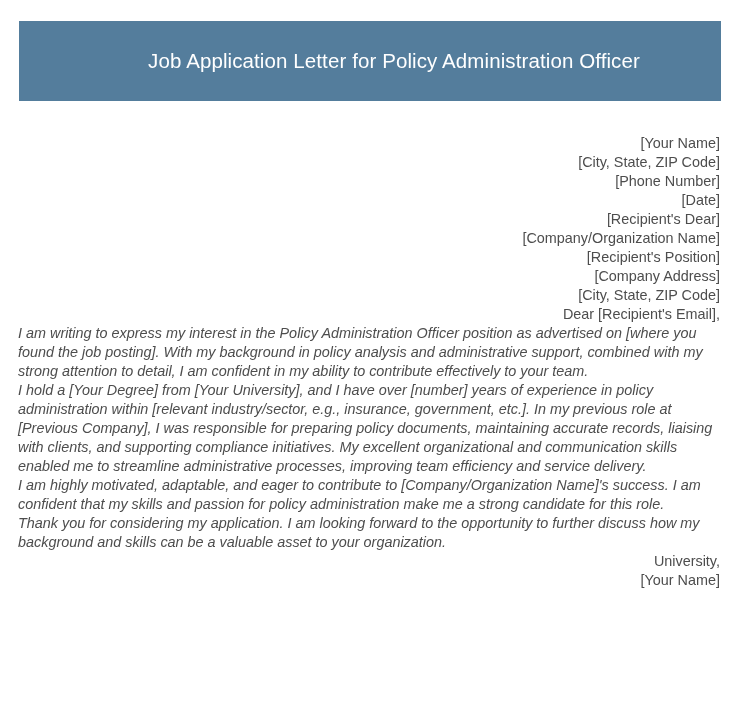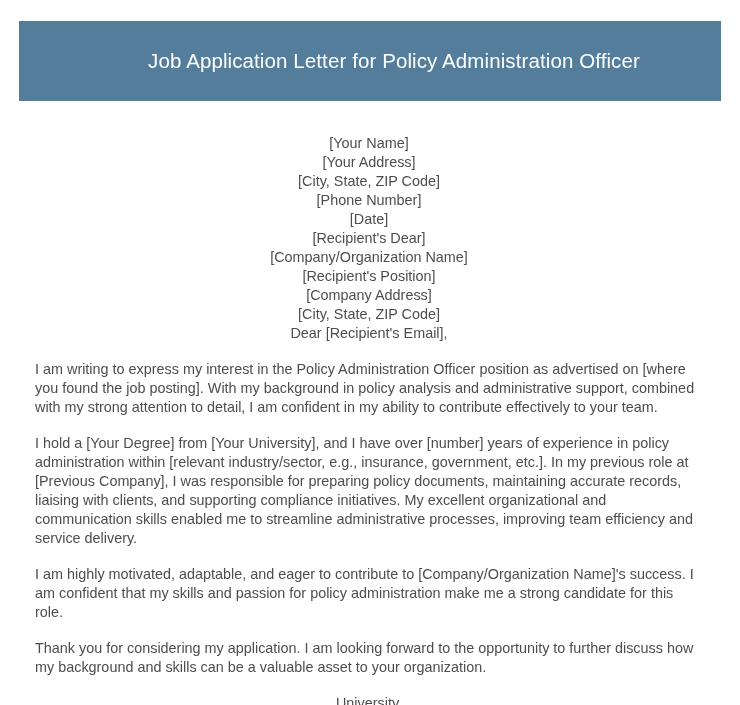--- a/index.html
+++ b/index.html
@@ -49,46 +49,46 @@
   .letter-body {
     position: absolute;
     left: 18px;
     top: 134px;
     width: 702px;
   }
   .letter-line {
     color: #4d4d4d;
     font-size: 14.4px;
     line-height: 19px;
-    text-align: center;
+    text-align: right;
     margin: 0;
     padding: 0;
   }
   .letter-para {
     color: #4d4d4d;
     font-size: 14.4px;
     line-height: 19px;
     text-align: left;
-    margin: 17px;
+    margin: 0;
     padding: 0;
+    font-style: italic;
   }
 </style>
 </head>
 <body>
 
 <div class="page">
 
   <div class="doc-header">
     <div class="doc-title">Job Application Letter for Policy Administration Officer</div>
   </div>
 
   <div class="letter-body">
 
     <div class="letter-line">[Your Name]</div>
-    <div class="letter-line">[Your Address]</div>
     <div class="letter-line">[City, State, ZIP Code]</div>
     <div class="letter-line">[Phone Number]</div>
     <div class="letter-line">[Date]</div>
 
     <div class="letter-line">[Recipient's Dear]</div>
     <div class="letter-line">[Company/Organization Name]</div>
     <div class="letter-line">[Recipient's Position]</div>
     <div class="letter-line">[Company Address]</div>
     <div class="letter-line">[City, State, ZIP Code]</div>
 

